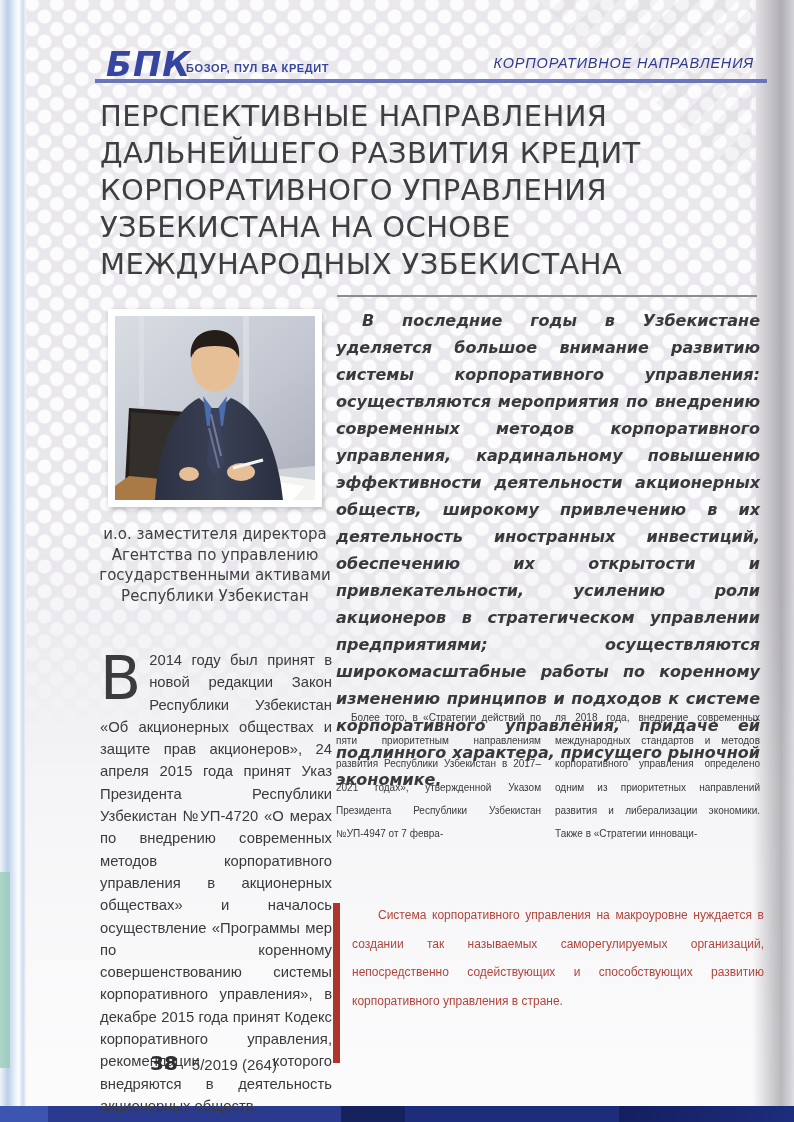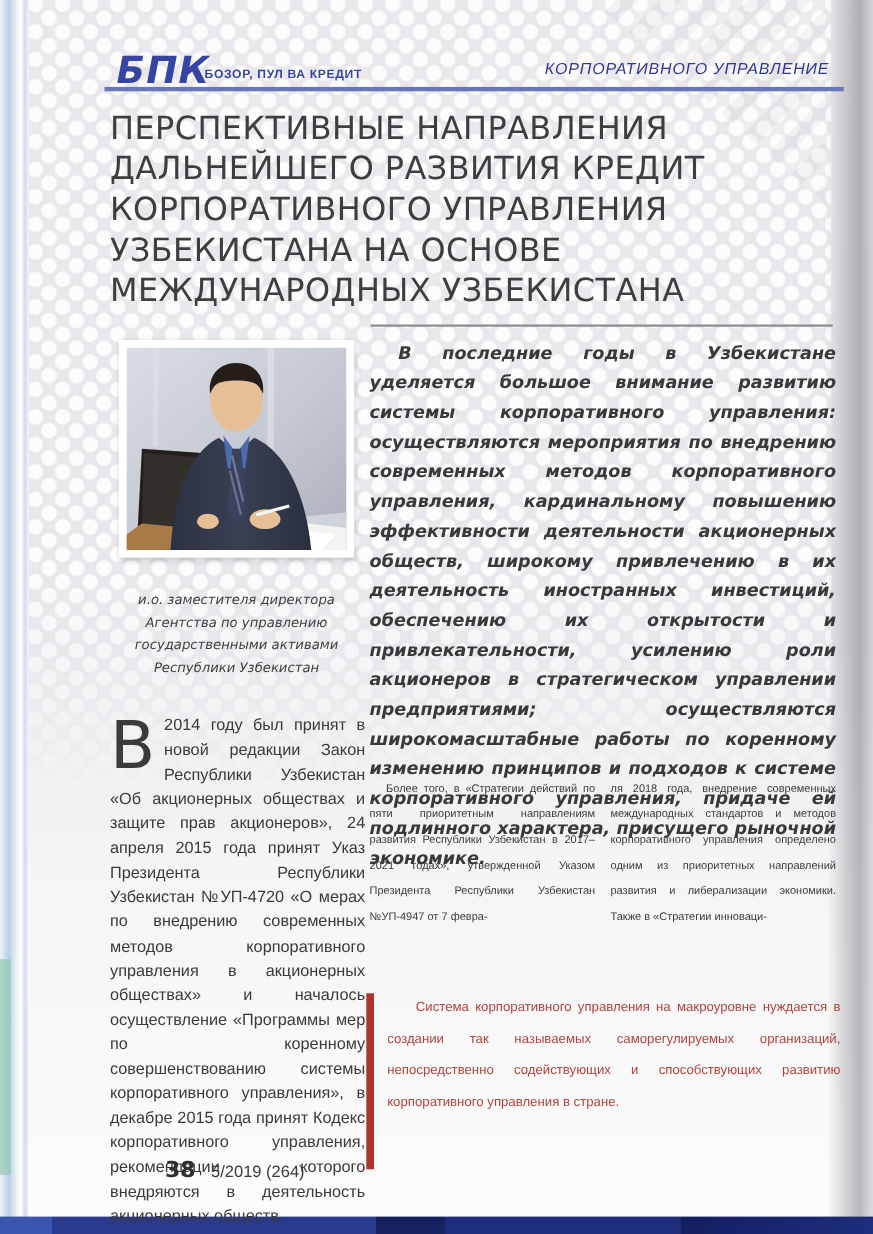--- a/index.html
+++ b/index.html
@@ -80,22 +80,22 @@
     background:#fff; padding:7px; box-shadow:1px 2px 5px rgba(80,80,95,.35);
   }
   .photo-frame svg { display:block; width:200px; height:184px; }
   
   .caption { position:absolute; left:96px; top:516px; width:238px; text-align:center; }
   .caption-name {
     font-family:"DejaVu Sans", sans-serif;
     font-size:15.5px; font-weight:bold; font-style:italic; color:#39393b;
   }
   .caption-role {
-    margin-top:19px; font-family:"DejaVu Sans", sans-serif;
-    font-size:12px; font-style:italic; color:#404042; line-height:20.5px;
+    margin-top:8px; font-family:"DejaVu Sans", sans-serif;
+    font-size:15px; color:#404042; line-height:20.5px;
   }
   
   .body-left {
     position:absolute; left:100px; top:649px; width:232px;
     font-size:14.8px; line-height:22.3px; color:#3a3a3c; text-align:justify;
   }
   .drop-cap {
     float:left; font-family:"DejaVu Sans", sans-serif;
     font-size:60px; line-height:50px; padding:4px 8px 0 0; color:#3b3b3d;
   }
@@ -121,21 +121,21 @@
 
   <div class="dots"></div>
   <div class="diag"></div>
   <div class="edge-left"></div>
   <div class="edge-left-green"></div>
   <div class="edge-right"></div>
   <div class="edge-bottom"></div>
 
   <div class="logo">БПК</div>
   <div class="tagline">БОЗОР, ПУЛ ВА КРЕДИТ</div>
-  <div class="section-label">КОРПОРАТИВНОГО УПРАВЛЕНИЕ</div>
+  <div class="section-label">КОРПОРАТИВНОЕ НАПРАВЛЕНИЯ</div>
   <div class="header-rule"></div>
 
   <div class="title">
     <div>ПЕРСПЕКТИВНЫЕ НАПРАВЛЕНИЯ</div>
     <div>ДАЛЬНЕЙШЕГО РАЗВИТИЯ КРЕДИТ</div>
     <div>КОРПОРАТИВНОГО УПРАВЛЕНИЯ</div>
     <div>УЗБЕКИСТАНА НА ОСНОВЕ</div>
     <div>МЕЖДУНАРОДНЫХ УЗБЕКИСТАНА</div>
   </div>
   <div class="title-sep"></div>

